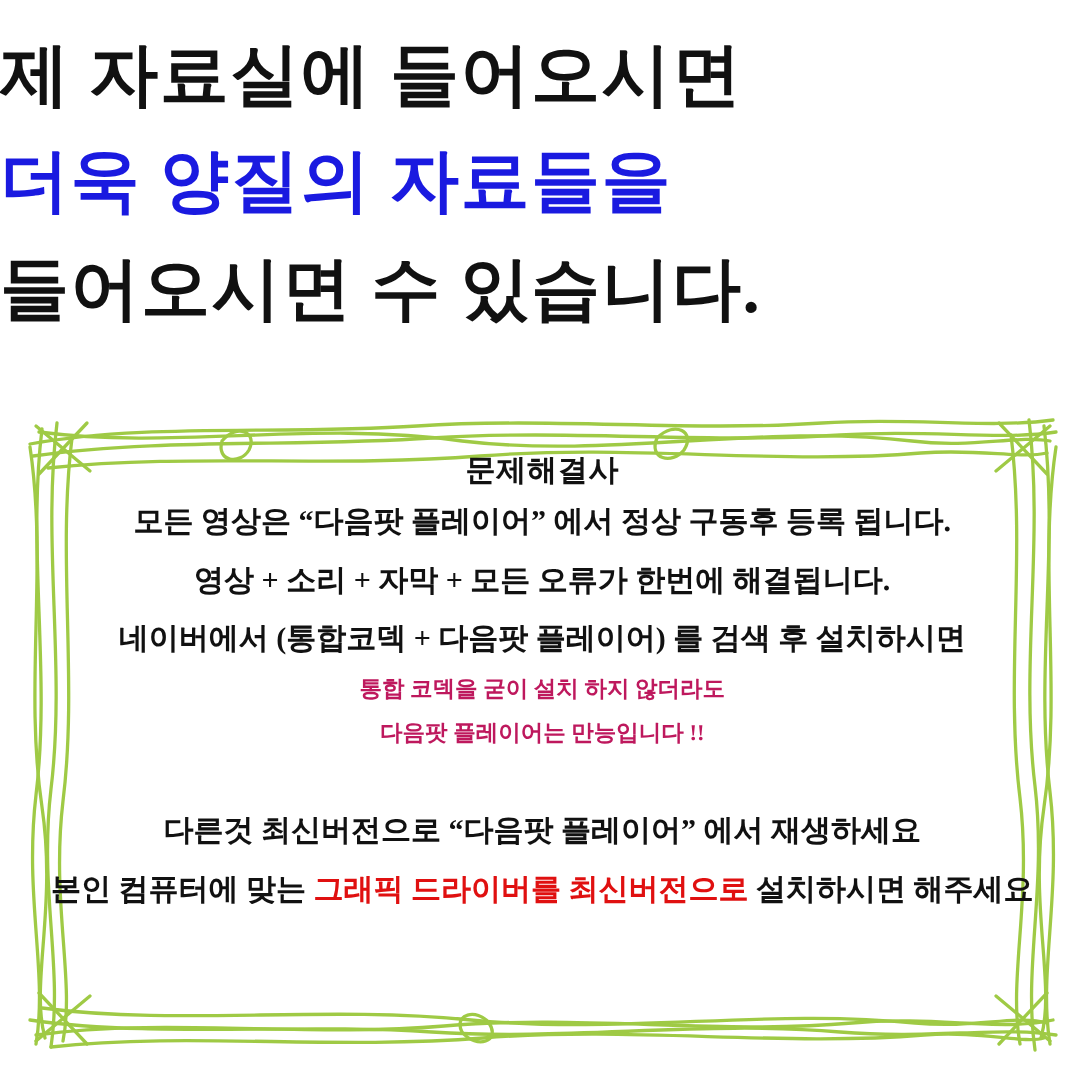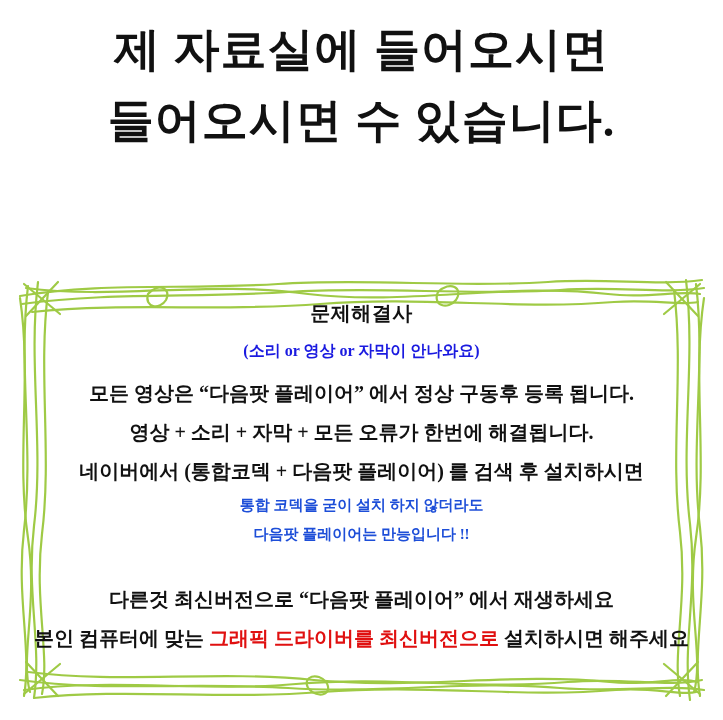--- a/index.html
+++ b/index.html
@@ -19,21 +19,20 @@
     height: 720px;
     background: #ffffff;
   }
 
   
   .headline {
     position: absolute;
     top: 14px;
     left: 0;
     width: 723px;
-    text-align: center;
   }
   .headline-line {
     font-family: "Liberation Serif", serif;
     font-size: 46px;
     font-weight: bold;
     letter-spacing: 1px;
     line-height: 1.55;
     color: #111111;
     white-space: nowrap;
   }
@@ -61,56 +60,57 @@
     left: 30px;
     top: 300px;
     width: 663px;
     text-align: center;
   }
   .block-title {
     font-family: "Liberation Serif", serif;
     font-size: 20px;
     font-weight: bold;
     color: #111111;
-    margin-bottom: 14px;
+    margin-bottom: 2px;
     letter-spacing: 0.5px;
   }
   .sub-q {
     font-family: "Liberation Serif", serif;
     font-size: 16px;
     font-weight: bold;
     color: #1a1ae0;
     margin-bottom: 12px;
   }
   .line {
     font-family: "Liberation Serif", serif;
     font-size: 20px;
     font-weight: bold;
     color: #111111;
     line-height: 1.95;
     white-space: nowrap;
   }
   .line.red {
-    color: #1d4ed8;
+    color: #be185d;
     font-size: 15px;
   }
   .spacer {
     height: 30px;
   }
   .inline-red {
     color: #e01010;
   }
 </style>
 </head>
 <body>
 
 <div class="page">
 
   <div class="headline">
     <div class="headline-line">제 자료실에 들어오시면</div>
+    <div class="headline-line accent">더욱 양질의 자료들을</div>
     <div class="headline-line">들어오시면 수 있습니다.</div>
   </div>
 
   <div class="frame">
     <svg viewBox="0 0 707 442" xmlns="http://www.w3.org/2000/svg" aria-hidden="true">
       <g fill="none" stroke="#9ac83c" stroke-width="2.2" stroke-linecap="round" stroke-linejoin="round" opacity="0.95">
 
         <path d="M12,28 C90,14 180,22 270,16 C360,10 450,20 540,14 C600,10 650,18 694,12"></path>
         <path d="M14,36 C100,24 190,30 280,24 C372,18 462,28 552,22 C612,18 656,26 696,20"></path>
         <path d="M18,20 C110,32 200,12 300,26 C400,38 500,14 600,26 C640,31 670,22 692,26"></path>
@@ -143,21 +143,20 @@
         <path d="M140,26 c10,-12 24,-6 18,6 c-6,10 -22,8 -18,-6"></path>
         <path d="M430,24 c12,-12 26,-4 18,8 c-8,10 -24,6 -18,-8"></path>
         <path d="M300,420 c10,12 26,6 18,-6 c-8,-10 -24,-6 -18,6"></path>
       </g>
     </svg>
   </div>
 
   <div class="content">
     <div class="block-title">문제해결사</div>
 
-    <div class="sub-q">(소리 or 영상 or 자막이 안나와요)</div>
     <div class="line">모든 영상은 “다음팟 플레이어” 에서 정상 구동후 등록 됩니다.</div>
     <div class="line">영상 + 소리 + 자막 + 모든 오류가 한번에 해결됩니다.</div>
     <div class="line">네이버에서 (통합코덱 + 다음팟 플레이어) 를 검색 후 설치하시면</div>
     <div class="line red">통합 코덱을 굳이 설치 하지 않더라도</div>
     <div class="line red">다음팟 플레이어는 만능입니다 !!</div>
 
     <div class="spacer"></div>
 
     <div class="line">다른것 최신버전으로  “다음팟 플레이어” 에서 재생하세요</div>
     <div class="line"><span>본인 컴퓨터에 맞는 </span><span class="inline-red">그래픽 드라이버를 최신버전으로</span><span> 설치하시면 해주세요</span></div>

